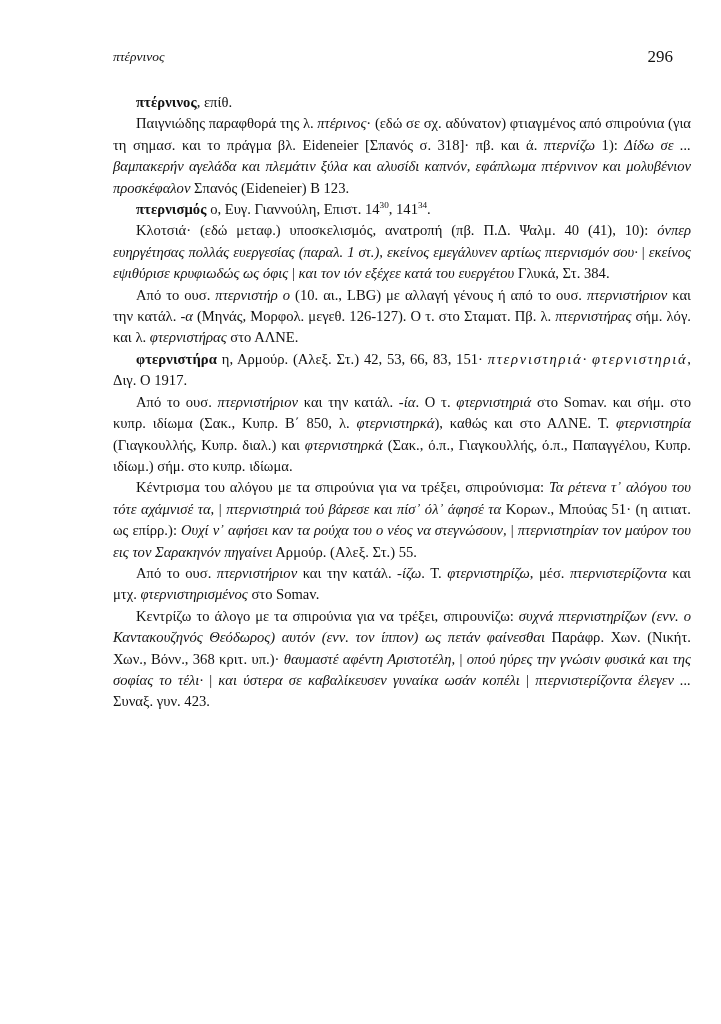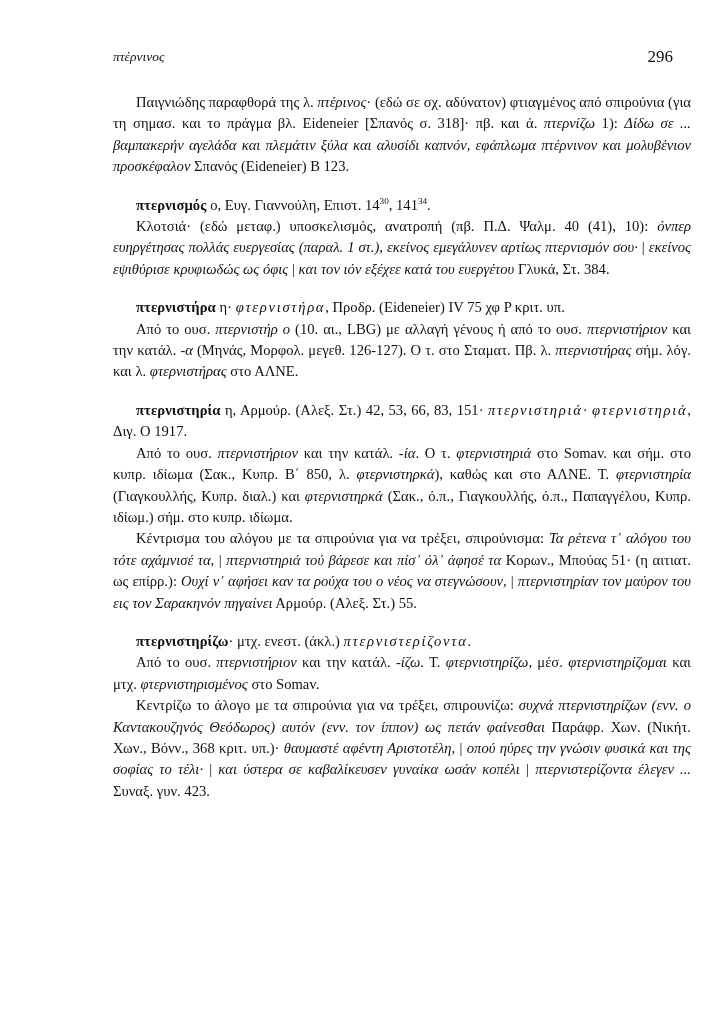--- a/index.html
+++ b/index.html
@@ -62,21 +62,21 @@
     text-justify: inter-word;
     font-size: 14.6px;
     line-height: 21.4px;
     hyphens: manual;
   }
 
   
   p.ind { text-indent: 23px; }
 
   
-  .gap-lemma { margin-top: 17px; }
+  .gap-lemma { }
 
   
   .lemma {
     font-weight: bold;
     font-style: normal;
     letter-spacing: 0.1px;
   }
   .it { font-style: italic; }
   .rm { font-style: normal; }
   .sp {
@@ -100,61 +100,58 @@
 
   <div class="runhead">
     <span class="folio-word">πτέρνινος</span>
     <span class="folio-num">296</span>
   </div>
 
   <div class="column">
 
     <div class="entry">
       <p class="blk ind">
+        <span class="lemma">πτέρνινος</span><span class="rm">, επίθ.</span>
+      </p>
+      <p class="blk ind">
         <span class="rm">Παιγνιώδης παραφθορά της λ. </span><span class="it">πτέρινος</span><span class="rm">· (εδώ σε σχ. αδύνατον) φτιαγμένος από σπιρούνια (για τη σημασ. και το πράγμα βλ. Eideneier [Σπανός σ. 318]· πβ. και ά. </span><span class="it">πτερνίζω</span><span class="rm"> 1): </span><span class="it">Δίδω σε ... βαμπακερήν αγελάδα και πλεμάτιν ξύλα και αλυσίδι καπνόν, εφάπλωμα πτέρνινον και μολυβένιον προσκέφαλον</span><span class="rm"> Σπανός (Eideneier) B 123.</span>
       </p>
     </div>
 
     <div class="entry gap-lemma">
       <p class="blk ind">
         <span class="lemma">πτερνισμός</span><span class="rm"> ο, Ευγ. Γιαννούλη, Επιστ. <span>14</span><sup>30</sup>, <span>141</span><sup>34</sup>.</span>
       </p>
       <p class="blk ind">
         <span class="rm">Κλοτσιά· (εδώ μεταφ.) υποσκελισμός, ανατροπή (πβ. Π.Δ. Ψαλμ. 40 (41), 10): </span><span class="it">όνπερ ευηργέτησας πολλάς ευεργεσίας (παραλ. 1 στ.), εκείνος εμεγάλυνεν αρτίως πτερνισμόν σου·</span><span class="it bar"> | </span><span class="it">εκείνος εψιθύρισε κρυφιωδώς ως όφις</span><span class="it bar"> | </span><span class="it">και τον ιόν εξέχεε κατά του ευεργέτου</span><span class="rm"> Γλυκά, Στ. 384.</span>
       </p>
     </div>
 
     <div class="entry gap-lemma">
       <p class="blk ind">
-        <span class="lemma">πτερνιστήρα</span><span class="rm"> η· </span><span class="sp">φτερνιστήρα</span><span class="rm">,  Προδρ. (Eideneier) IV 75 χφ P κριτ. υπ.</span>
-      </p>
-      <p class="blk ind">
         <span class="rm">Από το ουσ. </span><span class="it">πτερνιστήρ</span><span class="it"> ο</span><span class="rm"> (10. αι., LBG) με αλλαγή γένους ή από το ουσ. </span><span class="it">πτερνιστήριον</span><span class="rm"> και την κατάλ. </span><span class="it">-α</span><span class="rm"> (Μηνάς, Μορφολ. μεγεθ. 126-127). Ο τ. στο Σταματ. Πβ. λ. </span><span class="it">πτερνιστήρας</span><span class="rm"> σήμ. λόγ. και λ. </span><span class="it">φτερνιστήρας</span><span class="rm"> στο ΑΛΝΕ.</span>
       </p>
     </div>
 
 
     <div class="entry gap-lemma">
       <p class="blk ind">
-        <span class="lemma">πτερνιστηρία</span><span class="rm"> η, Αρμούρ. (Αλεξ. Στ.) 42, 53, 66, 83, 151· </span><span class="sp">πτερνιστηριά</span><span class="rm">· </span><span class="sp">φτερνιστηριά</span><span class="rm">, Διγ. Ο 1917.</span>
+        <span class="lemma">φτερνιστήρα</span><span class="rm"> η, Αρμούρ. (Αλεξ. Στ.) 42, 53, 66, 83, 151· </span><span class="sp">πτερνιστηριά</span><span class="rm">· </span><span class="sp">φτερνιστηριά</span><span class="rm">, Διγ. Ο 1917.</span>
       </p>
       <p class="blk ind">
         <span class="rm">Από το ουσ. </span><span class="it">πτερνιστήριον</span><span class="rm"> και την κατάλ. </span><span class="it">-ία</span><span class="rm">. Ο τ. </span><span class="it">φτερνιστηριά</span><span class="rm"> στο Somav. και σήμ. στο κυπρ. ιδίωμα (Σακ., Κυπρ. Β΄ 850, λ. </span><span class="it">φτερνιστηρκά</span><span class="rm">), καθώς και στο ΑΛΝΕ. Τ. </span><span class="it">φτερνιστηρία</span><span class="rm"> (Γιαγκουλλής, Κυπρ. διαλ.) και </span><span class="it">φτερνιστηρκά</span><span class="rm"> (Σακ., ό.π., Γιαγκουλλής, ό.π., Παπαγγέλου, Κυπρ. ιδίωμ.) σήμ. στο κυπρ. ιδίωμα.</span>
       </p>
       <p class="blk ind">
         <span class="rm">Κέντρισμα του αλόγου με τα σπιρούνια για να τρέξει, σπιρούνισμα: </span><span class="it">Τα ρέτενα τ᾽ αλόγου του τότε αχάμνισέ τα,</span><span class="it bar"> | </span><span class="it">πτερνιστηριά τού βάρεσε και πίσ᾽ όλ᾽ άφησέ τα</span><span class="rm"> Κορων., Μπούας 51· (η αιτιατ. ως επίρρ.): </span><span class="it">Ουχί ν᾽ αφήσει καν τα ρούχα του ο νέος να στεγνώσουν,</span><span class="it bar"> | </span><span class="it">πτερνιστηρίαν τον μαύρον του εις τον Σαρακηνόν πηγαίνει</span><span class="rm"> Αρμούρ. (Αλεξ. Στ.) 55.</span>
       </p>
     </div>
 
     <div class="entry gap-lemma">
       <p class="blk ind">
-        <span class="lemma">πτερνιστηρίζω</span><span class="rm">· μτχ. ενεστ. (άκλ.) </span><span class="sp">πτερνιστερίζοντα</span><span class="rm">.</span>
-      </p>
-      <p class="blk ind">
-        <span class="rm">Από το ουσ. </span><span class="it">πτερνιστήριον</span><span class="rm"> και την κατάλ. </span><span class="it">-ίζω</span><span class="rm">. Τ. </span><span class="it">φτερνιστηρίζω</span><span class="rm">, μέσ. </span><span class="it">φτερνιστηρίζομαι</span><span class="rm"> και μτχ. </span><span class="it">φτερνιστηρισμένος</span><span class="rm"> στο Somav.</span>
+        <span class="rm">Από το ουσ. </span><span class="it">πτερνιστήριον</span><span class="rm"> και την κατάλ. </span><span class="it">-ίζω</span><span class="rm">. Τ. </span><span class="it">φτερνιστηρίζω</span><span class="rm">, μέσ. </span><span class="it">πτερνιστερίζοντα</span><span class="rm"> και μτχ. </span><span class="it">φτερνιστηρισμένος</span><span class="rm"> στο Somav.</span>
       </p>
       <p class="blk ind">
         <span class="rm">Κεντρίζω το άλογο με τα σπιρούνια για να τρέξει, σπιρουνίζω: </span><span class="it">συχνά πτερνιστηρίζων (ενν. ο Καντακουζηνός Θεόδωρος) αυτόν (ενν. τον ίππον) ως πετάν φαίνεσθαι</span><span class="rm"> Παράφρ. Χων. (Νικήτ. Χων., Βόνν., 368 κριτ. υπ.)· </span><span class="it">θαυμαστέ αφέντη Αριστοτέλη,</span><span class="it bar"> | </span><span class="it">οπού ηύρες την γνώσιν φυσικά και της σοφίας το τέλι·</span><span class="it bar"> | </span><span class="it">και ύστερα σε καβαλίκευσεν γυναίκα ωσάν κοπέλι</span><span class="it bar"> | </span><span class="it">πτερνιστερίζοντα έλεγεν ...</span><span class="rm"> Συναξ. γυν. 423.</span>
       </p>
     </div>
 
   </div>
 </div>
 
 </body></html>

